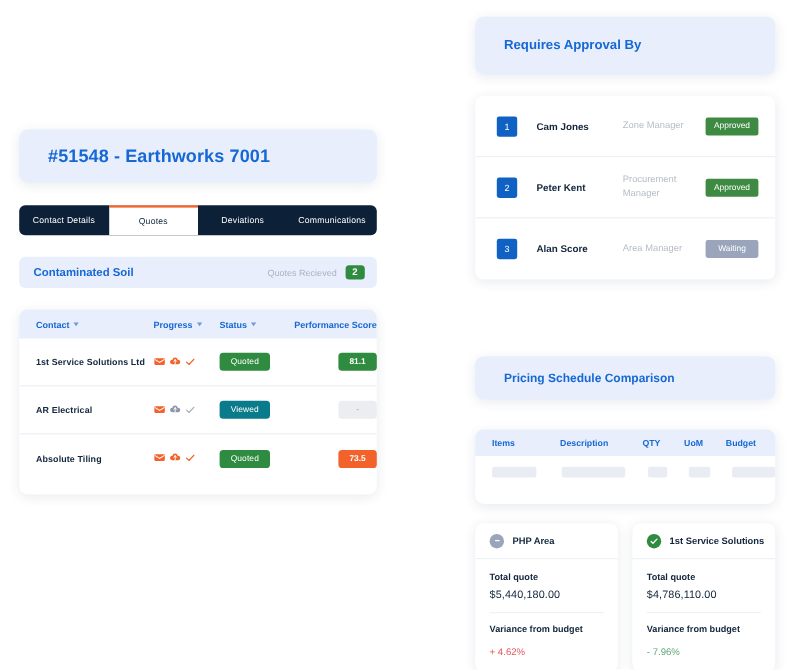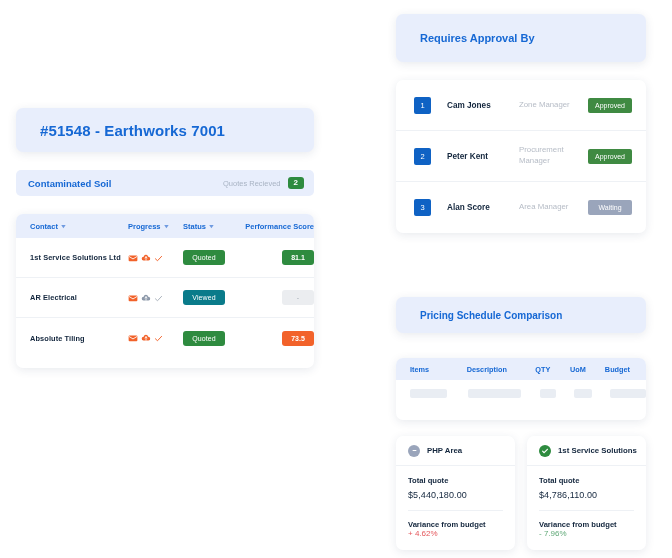--- a/index.html
+++ b/index.html
@@ -254,21 +254,21 @@
     gap: 7px;
     height: 30px;
     padding-left: 12px;
     border-bottom: 1px solid #eef1f5;
   }
   .ccard-title { font-size: 7.8px; font-weight: bold; color: #13263d; }
   .ccard-body { padding: 10px 12px 12px; }
   .c-label { font-size: 7.6px; font-weight: bold; color: #13263d; }
   .c-value { font-size: 9px; color: #13263d; margin-top: 5px; letter-spacing: .1px; }
   .c-div { height: 1px; background: #eef1f5; margin: 10px 0 9px; }
-  .c-var { font-size: 8px; margin-top: 0; }
+  .c-var { font-size: 8px; margin-top: 10px; }
   .var-up   { color: #e4575c; }
   .var-down { color: #5fa877; }
 
   .icon-circle {
     width: 12px; height: 12px; border-radius: 50%;
     display: flex; align-items: center; justify-content: center;
     flex: 0 0 auto;
   }
   .ic-gray { background: #9aa5bb; }
   .ic-green { background: #2e8b3f; }
@@ -277,20 +277,34 @@
 <body>
 
 <div class="page">
 
   <div class="left-col">
 
     <div class="card panel-header project-title-bar">
       <span>#51548 - Earthworks 7001</span>
     </div>
 
+    <div class="tabs">
+      <div class="tab">
+        <span>Contact Details</span>
+      </div>
+      <div class="tab active">
+        <span>Quotes</span>
+      </div>
+      <div class="tab">
+        <span>Deviations</span>
+      </div>
+      <div class="tab">
+        <span>Communications</span>
+      </div>
+    </div>
 
     <div class="section-bar">
       <span>Contaminated Soil</span>
       <span class="right">
         <span class="quotes-label">Quotes Recieved</span>
         <span class="count-badge">2</span>
       </span>
     </div>
 
     <div class="card vendor-card">

